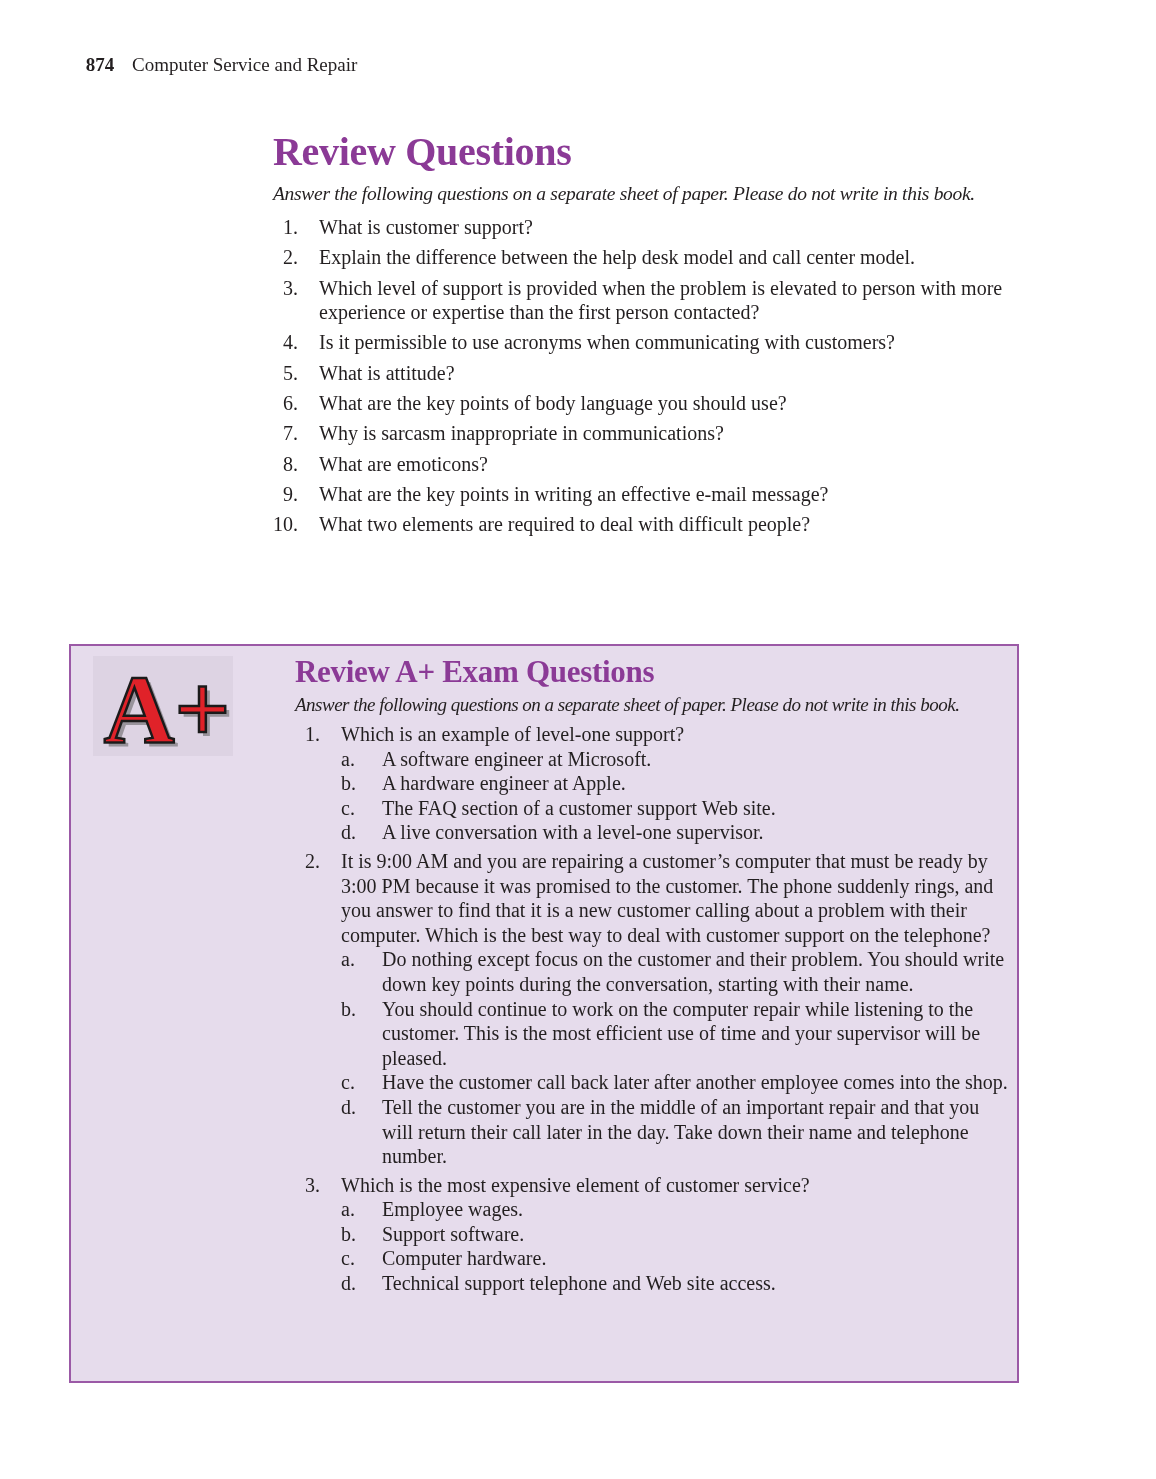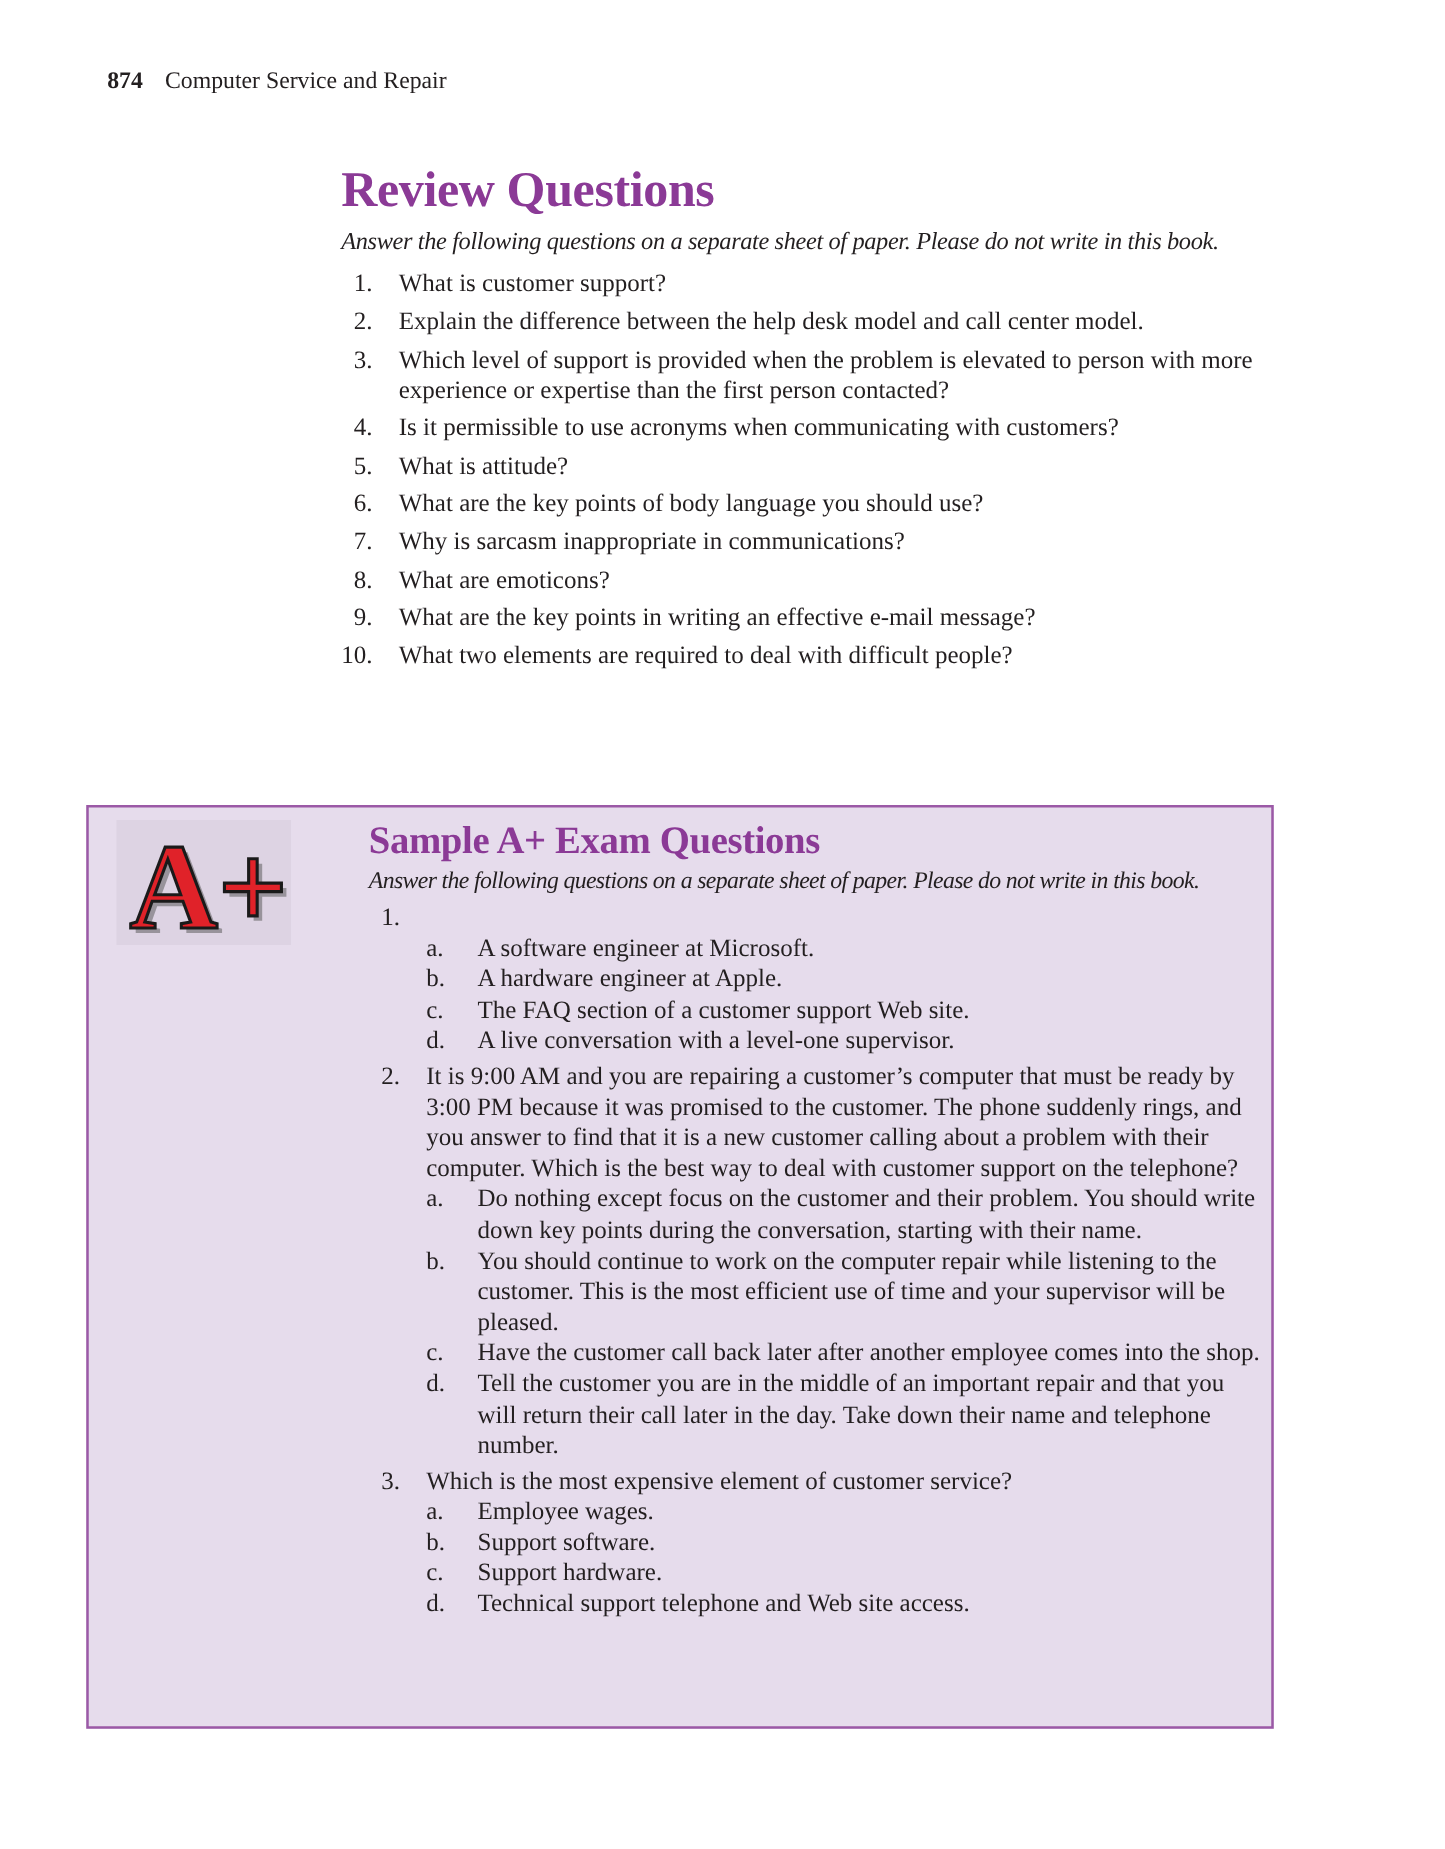--- a/index.html
+++ b/index.html
@@ -80,26 +80,27 @@
     </ol>
 </div>
 
 <div class="box">
   <svg class="aplus" viewBox="0 0 140 100">
     <rect x="0" y="0" width="140" height="100" fill="#ddd3e3"></rect>
     <text x="74" y="86" text-anchor="middle" font-family="Liberation Serif, serif" font-weight="bold" font-size="98" fill="#555" opacity="0.5" transform="translate(4,4)">A+</text>
     <text x="74" y="86" text-anchor="middle" font-family="Liberation Serif, serif" font-weight="bold" font-size="98" fill="#e02229" stroke="#1a1a1a" stroke-width="2.5">A+</text>
   </svg>
   <div class="sq">
-    <h2>Sample A+ Exam Questions</h2>
+    <h2>Review A+ Exam Questions</h2>
     <div class="inst2">Answer the following questions on a separate sheet of paper. Please do not write in this book.</div>
     <div class="mq" id="sample-list">
         <div>
           <div class="mrow">
             <span class="n">1.</span>
+            <span>Which is an example of level-one support?</span>
           </div>
           <div class="opts">
             <div class="orow">
               <span class="l">a.</span>
               <span>A software engineer at Microsoft.</span>
             </div>
             <div class="orow">
               <span class="l">b.</span>
               <span>A hardware engineer at Apple.</span>
             </div>
@@ -148,21 +149,21 @@
             <div class="orow">
               <span class="l">a.</span>
               <span>Employee wages.</span>
             </div>
             <div class="orow">
               <span class="l">b.</span>
               <span>Support software.</span>
             </div>
             <div class="orow">
               <span class="l">c.</span>
-              <span>Support hardware.</span>
+              <span>Computer hardware.</span>
             </div>
             <div class="orow">
               <span class="l">d.</span>
               <span>Technical support telephone and Web site access.</span>
             </div>
           </div>
           <div class="mgap"></div>
         </div>
       </div>
   </div>

